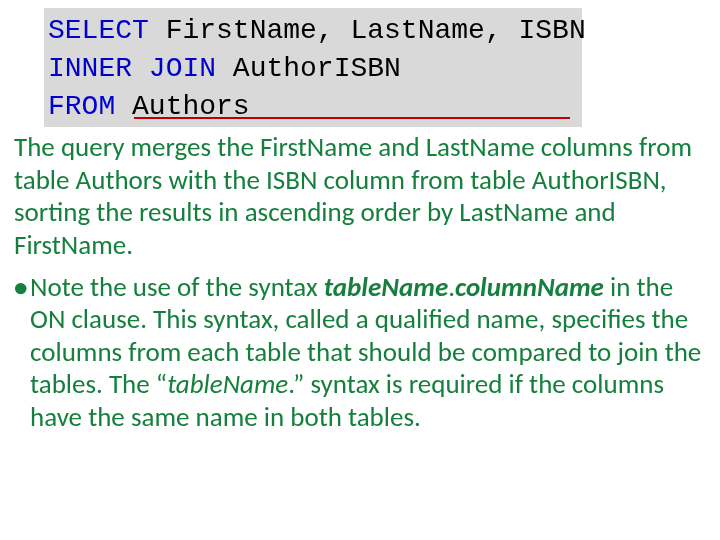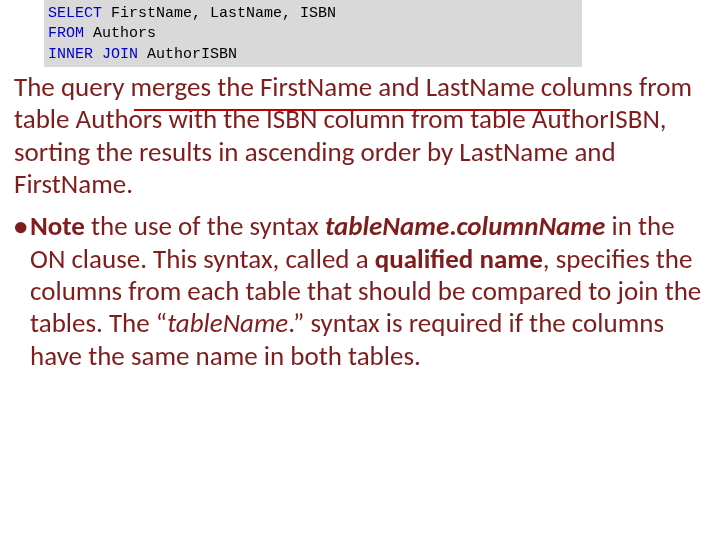--- a/index.html
+++ b/index.html
@@ -7,71 +7,71 @@
       padding: 0;
       width: 720px;
       height: 540px;
       font-family: Calibri, Arial, sans-serif;
       background: #fff;
     }
     .code-block {
       background: #d9d9d9;
       padding: 4px 4px 2px 4px;
       font-family: Consolas, 'Courier New', monospace;
-      font-size: 15px;
+      font-size: 28px;
       line-height: 1.35;
       margin-left: 44px;
-      margin-top: 0;
+      margin-top: 8px;
       width: 530px;
       position: relative;
     }
     .code-line {
       white-space: pre;
     }
     .kw { color: #0000cc; }
     .plain { color: #000; }
     .underline-red {
       position: absolute;
       height: 2px;
       background: #c00000;
       left: 90px;
       width: 436px;
       top: 109px;
     }
     .content {
       font-size: 27px;
       line-height: 1.2;
-      color: #7f1d1d;
+      color: #15803d;
       margin: 4px 10px 0 14px;
     }
     .para1 {
       margin-bottom: 10px;
     }
     .bullet-row {
       display: flex;
     }
     .bullet-mark {
       width: 16px;
       flex-shrink: 0;
       font-weight: bold;
     }
     .bullet-text {
       flex: 1;
     }
-    .bold { font-weight: bold; text-align: right; }
+    .bold { font-weight: normal; text-align: right; }
     .bolditalic { font-weight: bold; font-style: italic; }
     .italic { font-style: italic; }
   </style>
 </head>
 <body>
 
 <div class="code-block">
   <div class="code-line"><span class="kw">SELECT</span><span class="plain"> FirstName, LastName, ISBN</span></div>
+  <div class="code-line"><span class="kw">INNER</span><span class="plain"> </span><span class="kw">JOIN</span><span class="plain"> AuthorISBN</span></div>
   <div class="code-line"><span class="kw">FROM</span><span class="plain"> Authors</span></div>
-  <div class="code-line"><span class="kw">INNER</span><span class="plain"> </span><span class="kw">JOIN</span><span class="plain"> AuthorISBN</span></div>
   <div class="underline-red"></div>
 </div>
 
 <div class="content">
   <div class="para1">The query merges the FirstName and LastName columns from table Authors with the ISBN column from table AuthorISBN, sorting the results in ascending order by LastName and FirstName.</div>
   <div class="bullet-row">
     <div class="bullet-mark">•</div>
     <div class="bullet-text"><span class="bold">Note</span><span> the use of the syntax </span><span class="bolditalic">tableName</span><span class="bold">.</span><span class="bolditalic">columnName</span><span> in the ON clause. This syntax, called a </span><span class="bold">qualified name</span><span>, specifies the columns from each table that should be compared to join the tables. The “</span><span class="italic">tableName</span><span>.” syntax is required if the columns have the same name in both tables.</span></div>
   </div>
 </div>

